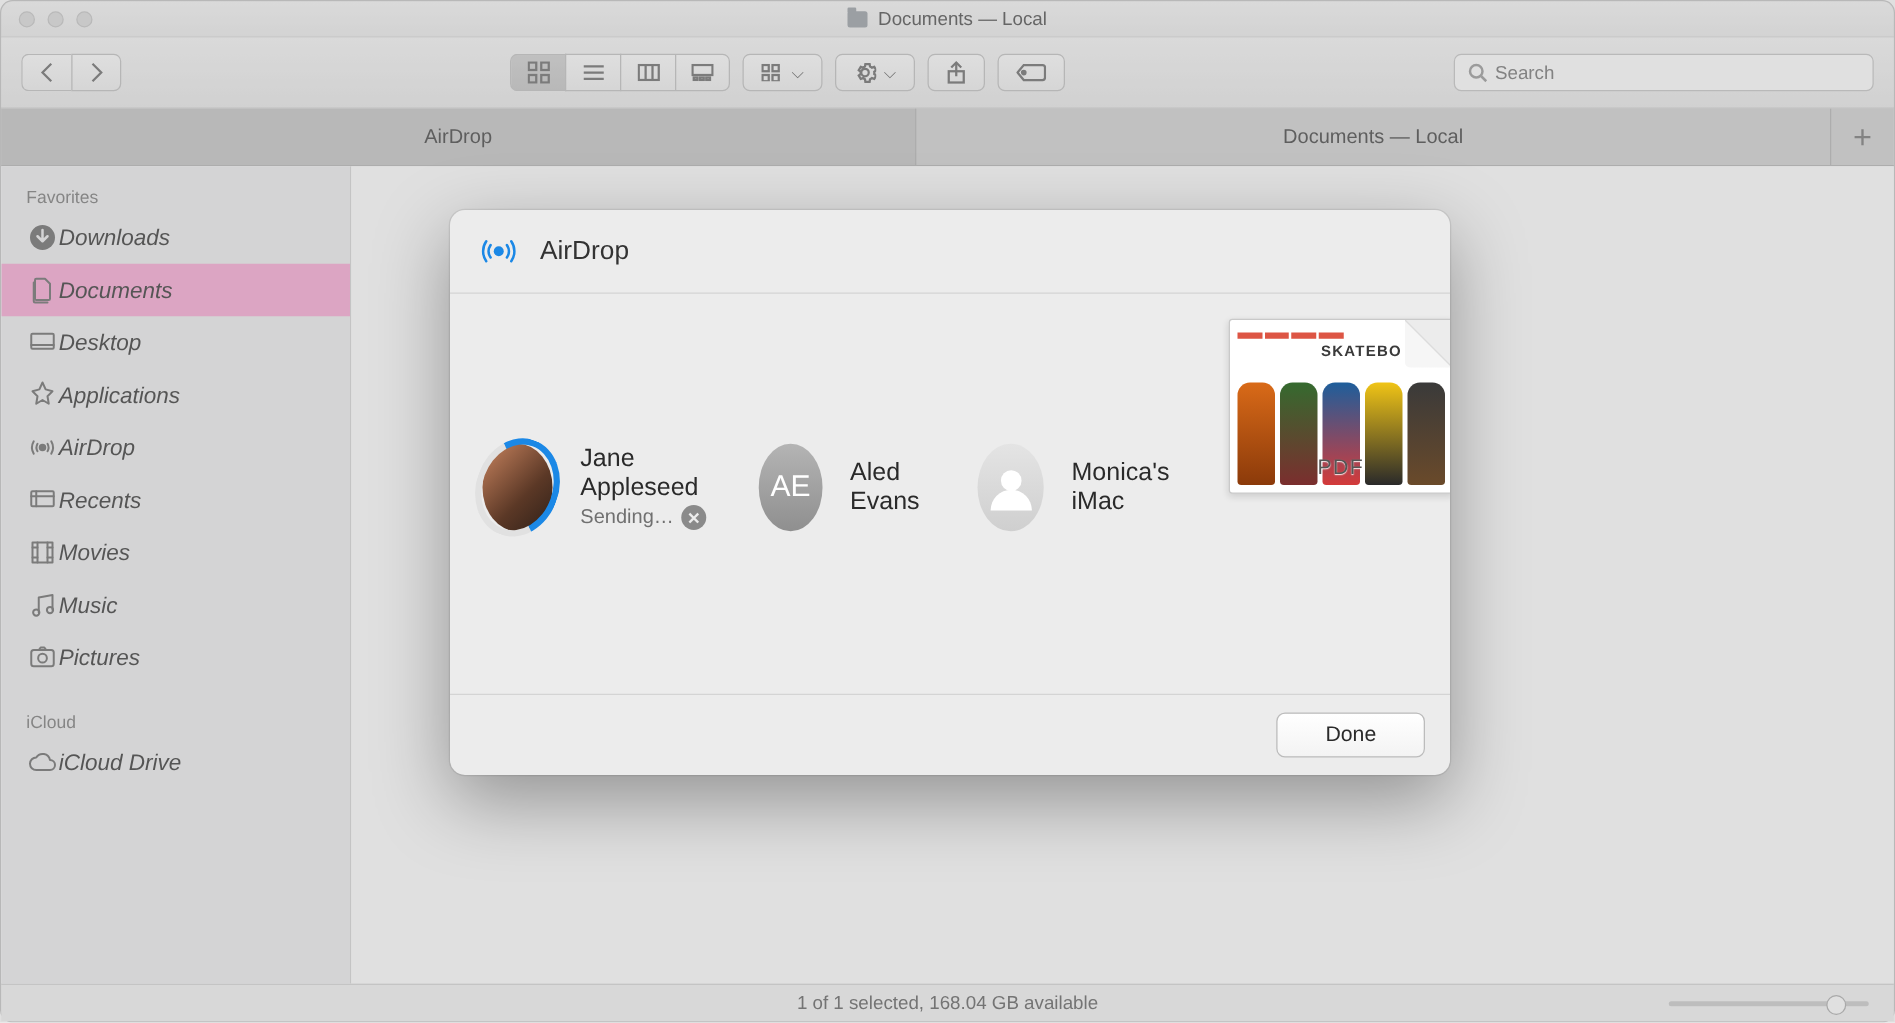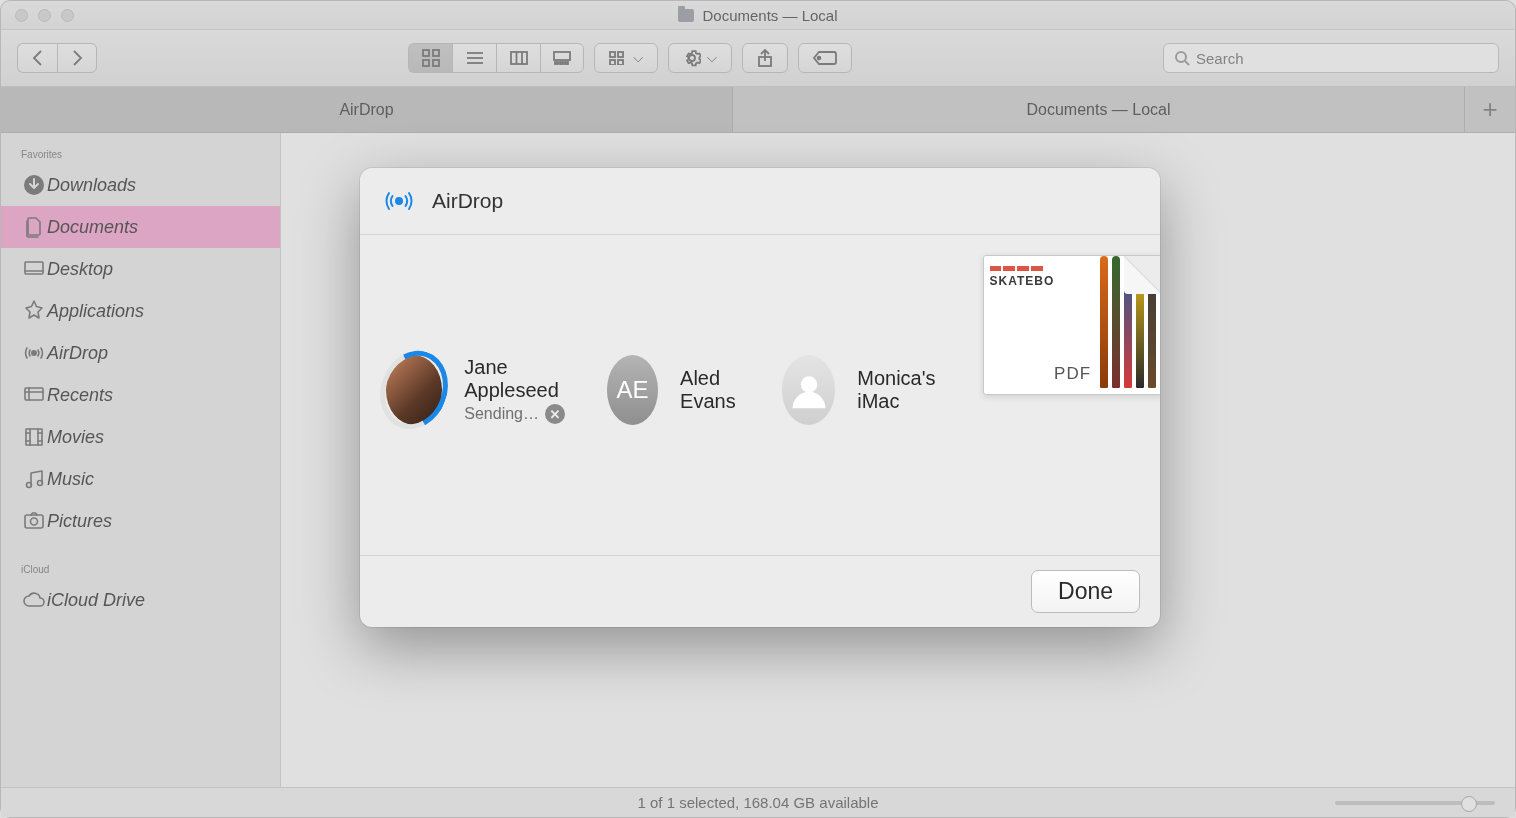--- a/index.html
+++ b/index.html
@@ -34,21 +34,21 @@
 
 
 .tabbar { height:46px; background:#d2d2d2; border-bottom:1px solid #b4b4b4; display:flex; }
 .tab { flex:1; display:flex; align-items:center; justify-content:center; font-size:16px; color:#404040; border-right:1px solid #b4b4b4; }
 .tab.bg { background:#c5c5c5; }
 .tab-add { width:50px; display:flex; align-items:center; justify-content:center; font-size:26px; color:#777; }
 
 
 .body { flex:1; display:flex; background:#fff; overflow:hidden; }
 .sidebar { width:280px; background:#eeeeef; border-right:1px solid #d6d6d6; padding-top:8px; overflow:hidden; }
-.section-h { font-size:10px; color:#7a7a7a; padding:8px 20px 4px; font-weight:500; }
+.section-h { font-size:14px; color:#7a7a7a; padding:8px 20px 4px; font-weight:500; }
 .sb-item { height:42px; display:flex; align-items:center; padding:0 20px; font-size:18px; color:#333;font-style:italic; }
 .sb-item.sel { background:#f9a8d4; }
 .sb-icon { width:26px; height:26px; display:flex; align-items:center; justify-content:center; color:#6b6b6b; }
 .sb-icon svg { width:24px; height:24px; stroke:#6b6b6b; fill:none; stroke-width:1.6; stroke-linecap:round; stroke-linejoin:round; }
 .main { flex:1; background:#fff; }
 
 
 .status { height:30px; border-top:1px solid #d6d6d6; background:#f4f4f4; display:flex; align-items:center; justify-content:center; font-size:15px; color:#606060; position:relative; }
 .zoom { position:absolute; right:20px; width:160px; height:4px; background:#ccc; border-radius:2px; }
 .zoom::after { content:''; position:absolute; right:18px; top:-5px; width:14px; height:14px; background:#fff; border:1px solid #aeaeae; border-radius:50%; }
@@ -69,34 +69,34 @@
 .avatar.sending::before { content:''; position:absolute; inset:-5px; border-radius:50%; border:5px solid #e1e1e1; border-top-color:#1b88e6; border-right-color:#1b88e6; transform:rotate(20deg); }
 .avatar.photo { background:linear-gradient(135deg,#c9845f 0%,#5b3826 60%,#2f2018 100%); }
 .avatar.initials { background:linear-gradient(#b4b4b4,#8f8f8f); }
 .avatar.generic { background:linear-gradient(#e4e4e4,#cfcfcf); }
 .avatar.generic svg { width:44px; height:44px; fill:#fff; }
 .rinfo { display:flex; flex-direction:column; gap:2px; }
 .rname { font-size:20px; color:#2a2a2a; }
 .rstat { font-size:16px; color:#707070; display:flex; align-items:center; gap:6px; }
 .cancel-x { width:20px; height:20px; border-radius:50%; background:#8a8a8a; color:#ececec; display:flex; align-items:center; justify-content:center; font-size:13px; font-weight:bold; }
 .preview { width:200px; display:flex; justify-content:center; align-items:flex-start; }
-.doc { width:180px; height:140px; background:#fff; border:1px solid #c9c9c9; border-radius:3px; position:relative; box-shadow:0 2px 6px rgba(0,0,0,0.12); overflow:hidden; display:flex; flex-direction:row; }
+.doc { width:180px; height:140px; background:#fff; border:1px solid #c9c9c9; border-radius:3px; position:relative; box-shadow:0 2px 6px rgba(0,0,0,0.12); overflow:hidden; display:flex; flex-direction:column; }
 .doc::after { content:''; position:absolute; top:0; right:0; width:38px; height:38px; background:linear-gradient(225deg,#ececec 0%,#ececec 48%,#dcdcdc 50%,#f6f6f6 52%,#f6f6f6 100%); border-bottom-left-radius:4px; }
 .doc-top { height:50px; padding:4px 6px; font-family:cursive; font-weight:bold; font-size:12px; letter-spacing:1px; color:#3a3a3a; }
 .doc-top .bar { width:12%; height:5px; background:#d54; display:inline-block; margin-right:2px; }
 .doc-boards { flex:1; display:flex; gap:4px; padding:0 6px 6px; }
 .board { flex:1; border-radius:10px 10px 3px 3px; }
 .b1 { background:linear-gradient(#d96a18,#8b3a0a); }
 .b2 { background:linear-gradient(#356a2f,#7b2e2e); }
 .b3 { background:linear-gradient(#1e5e9b,#d43a3a); }
 .b4 { background:linear-gradient(#f0c416,#2a2a2a); }
 .b5 { background:linear-gradient(#3a3a3a,#6a4a2a); }
 .doc-badge { position:absolute; bottom:10px; left:50%; transform:translateX(-50%); font-size:17px; color:#555; text-shadow:0 1px 1px #fff; letter-spacing:1px; }
 .sheet-foot { border-top:1px solid #d4d4d4; padding:14px 20px; display:flex; justify-content:flex-end; }
-.done-btn { background:linear-gradient(#fff,#f3f3f3); border:1px solid #bcbcbc; border-radius:7px; padding:7px 26px; font-size:23px; color:#2a2a2a; }
+.done-btn { background:linear-gradient(#fff,#f3f3f3); border:1px solid #bcbcbc; border-radius:7px; padding:7px 38px; font-size:17px; color:#2a2a2a; }
 </style>
 </head>
 <body>
 
 <div class="window">
 
   <div class="titlebar">
     <div class="traffic">
       <div class="tl"></div>
       <div class="tl"></div>

